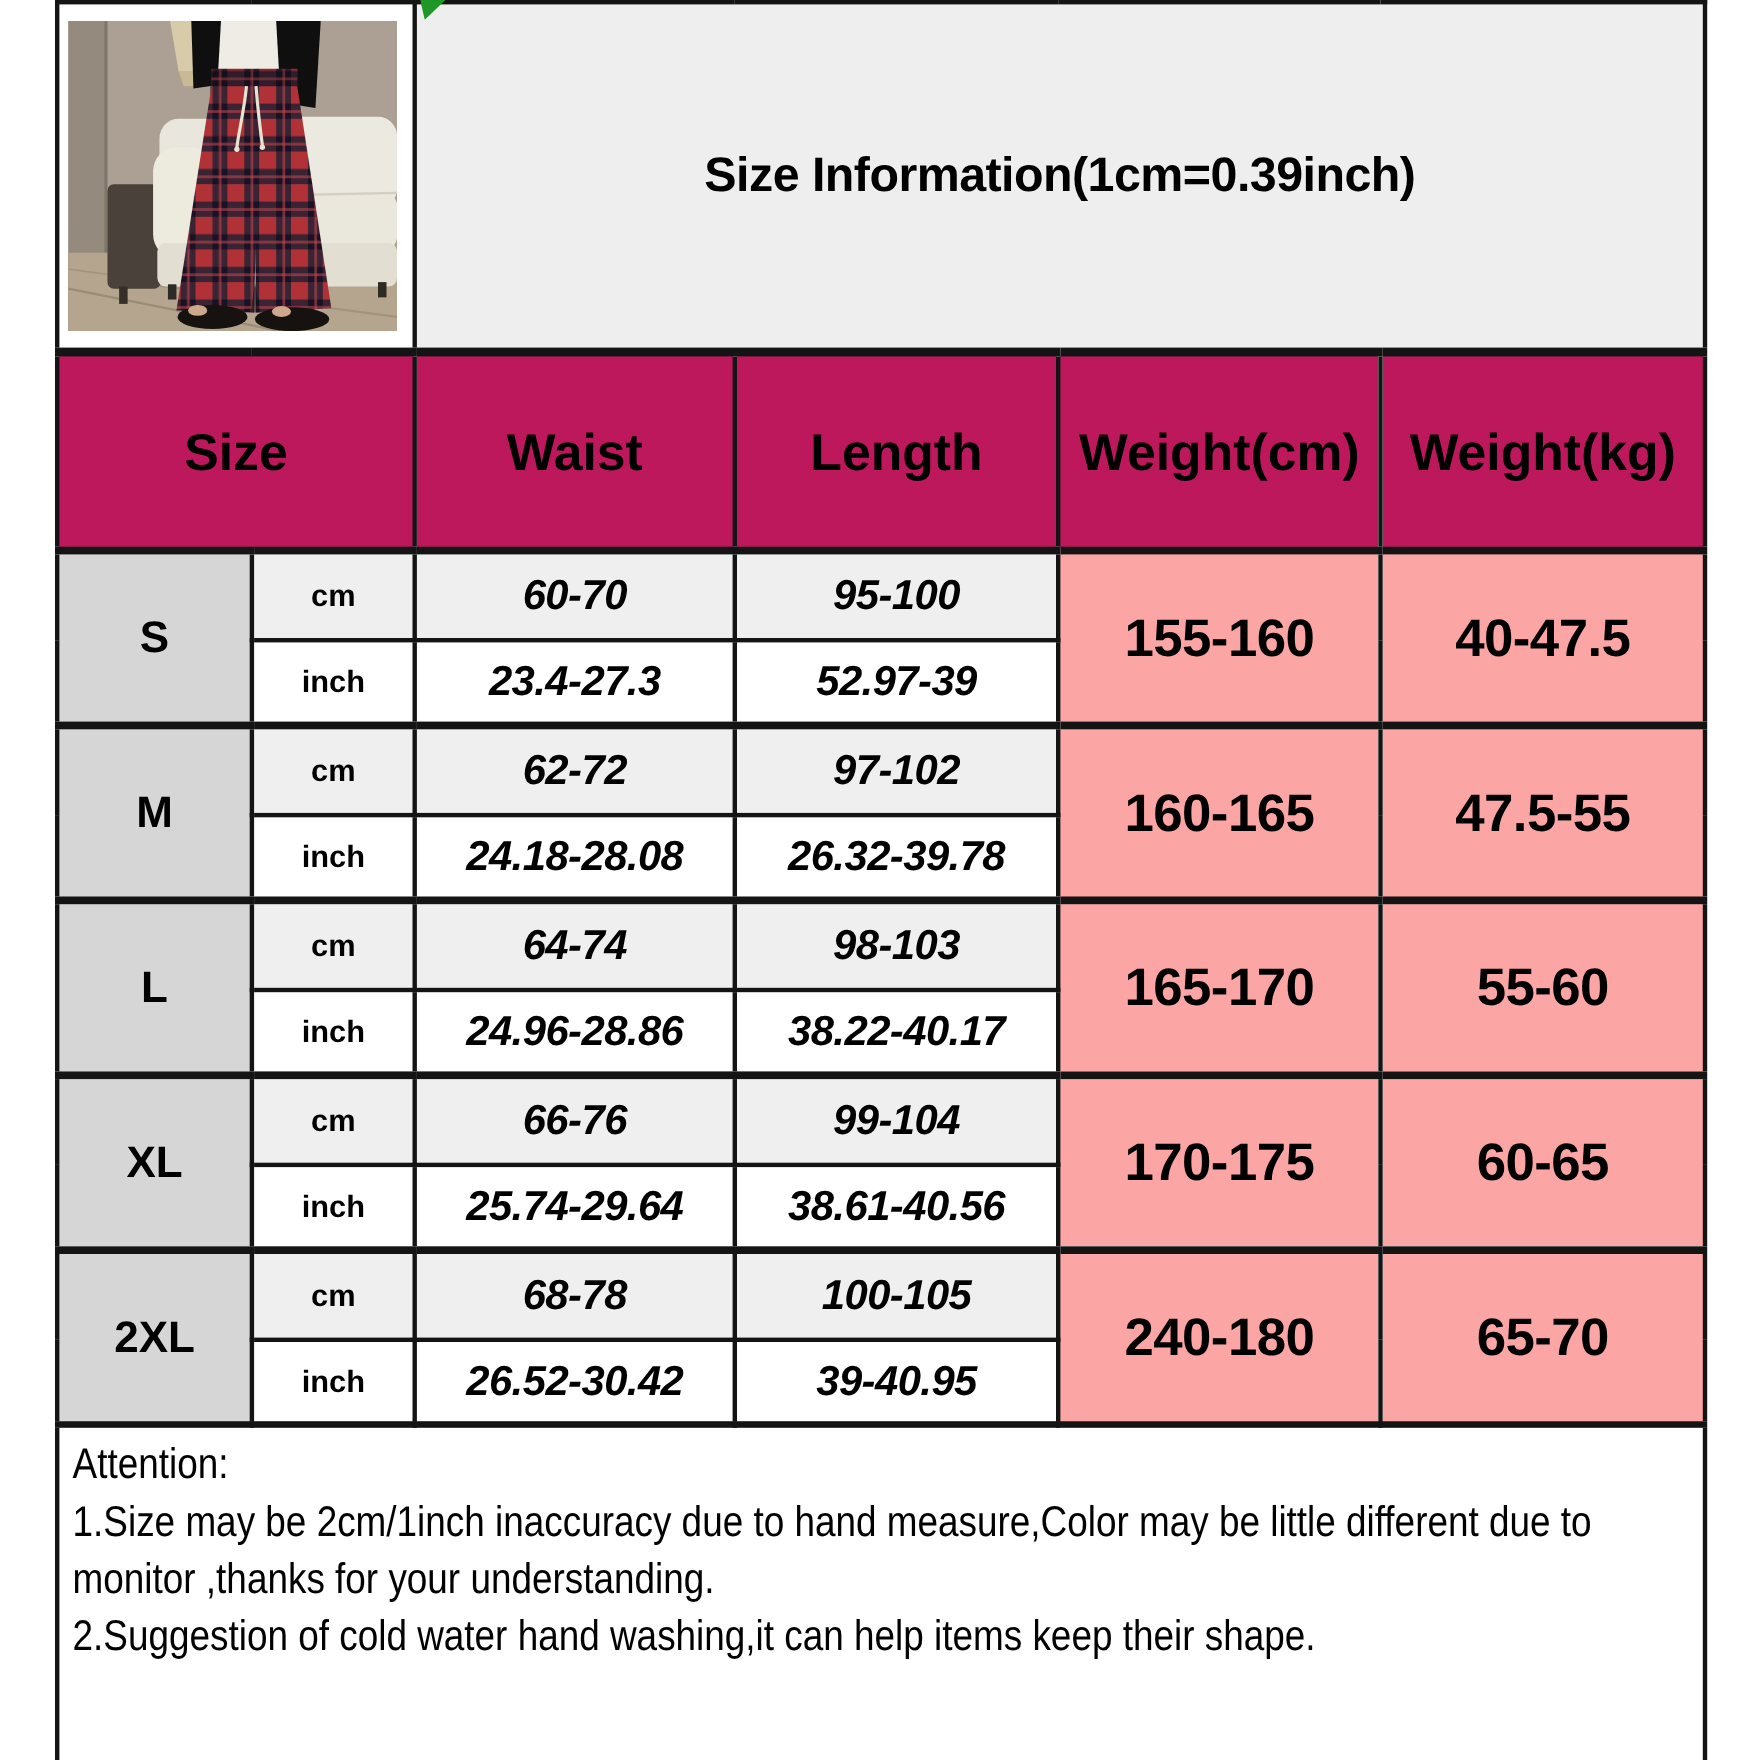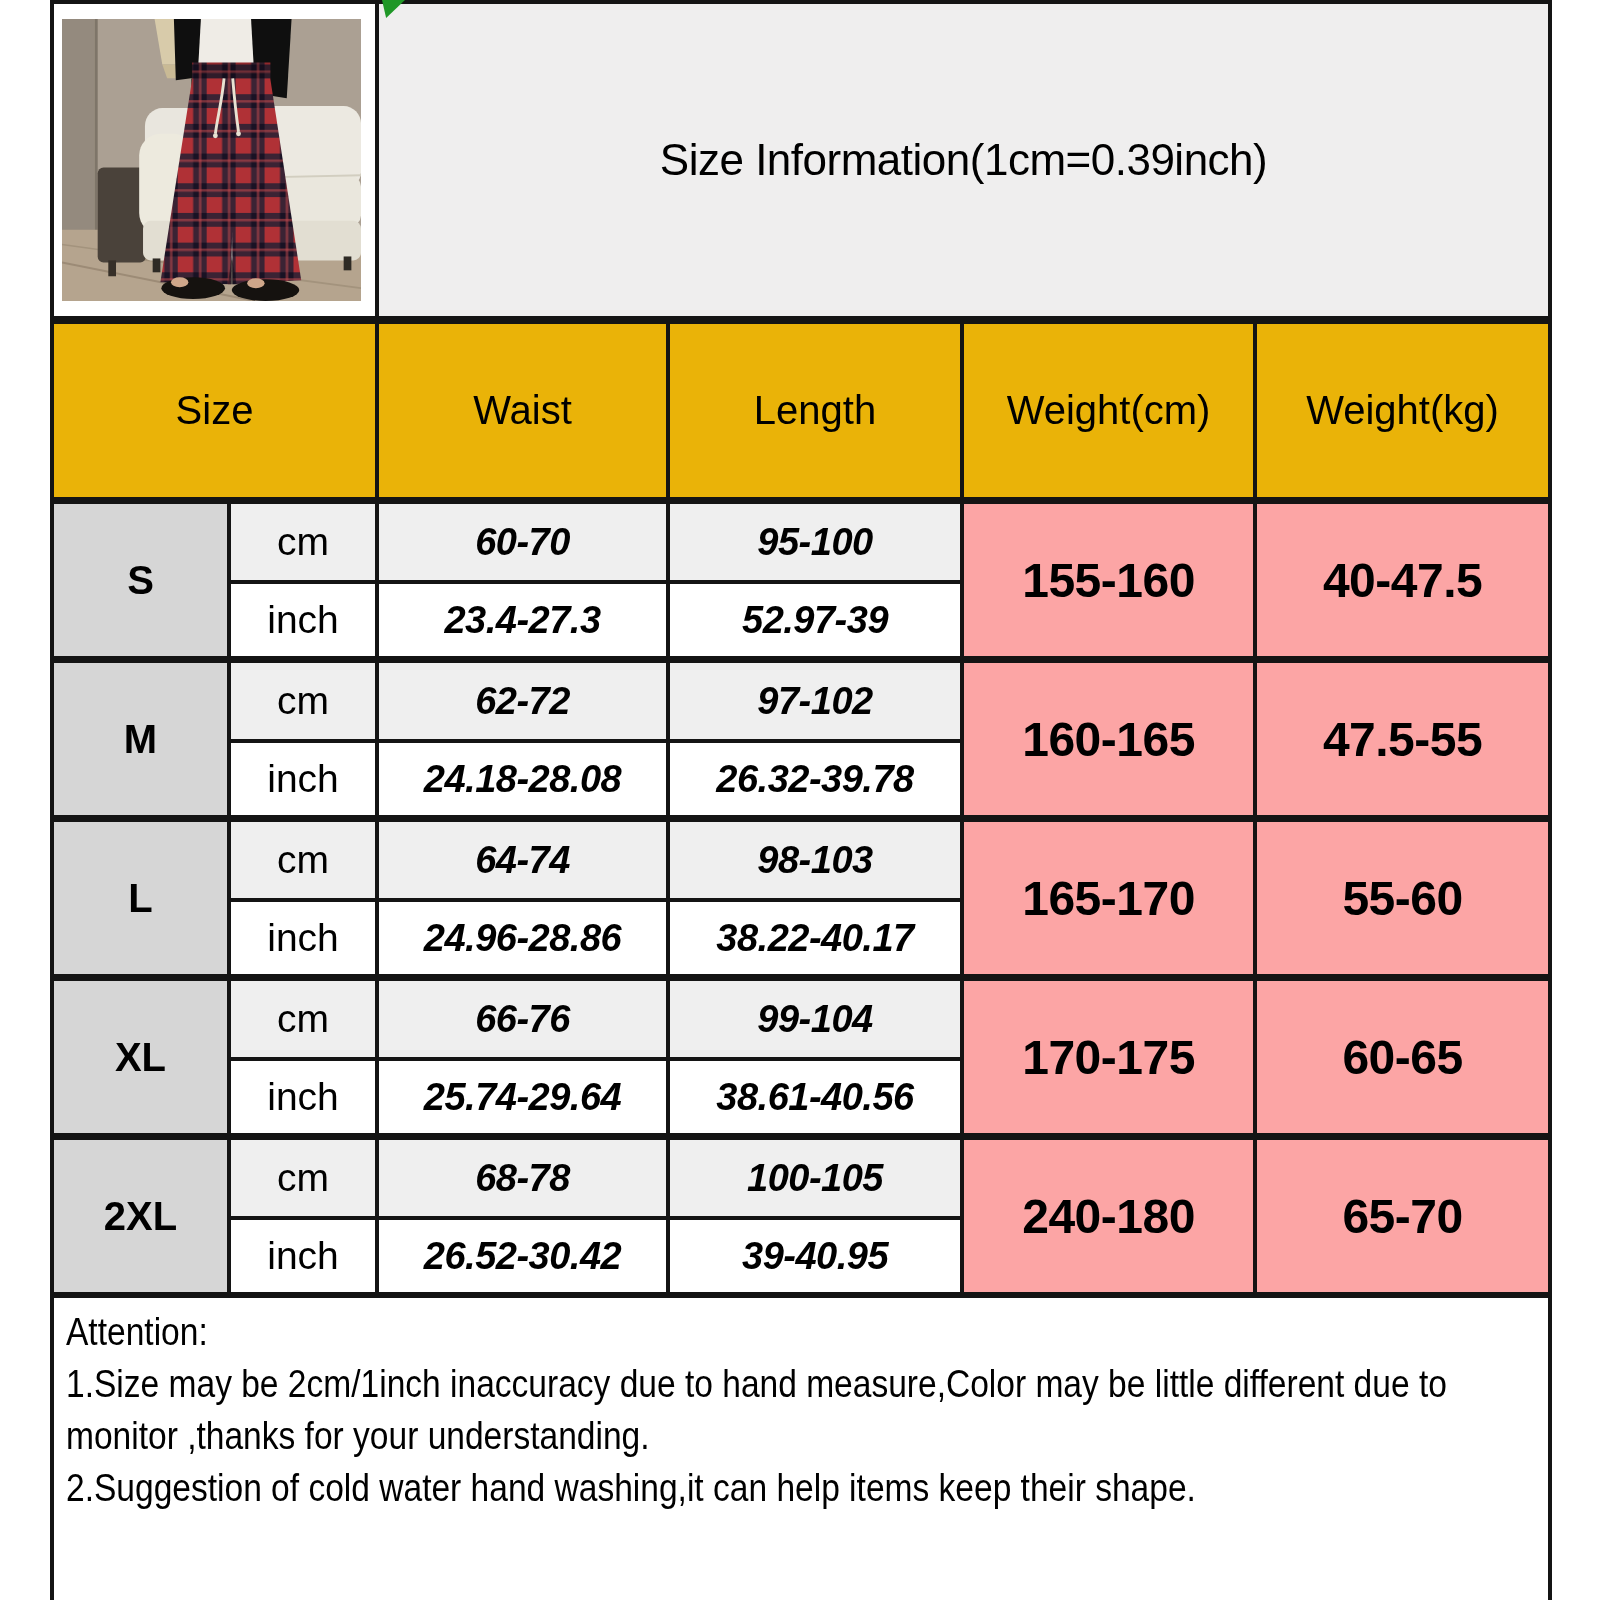--- a/index.html
+++ b/index.html
@@ -5,32 +5,32 @@
   html,body { margin:0; padding:0; background:#ffffff; }
   body { width:1600px; height:1600px; font-family:"Liberation Sans","DejaVu Sans",sans-serif; color:#000; }
   .sheet { position:relative; width:1600px; height:1600px; background:#fff; overflow:hidden; }
 
   table.size-table { position:absolute; left:50px; top:0; width:1498px;
     border-collapse:collapse; table-layout:fixed; }
   td { border:4px solid #141414; text-align:center; vertical-align:middle; padding:0; overflow:hidden; }
 
   
   td.photo-cell { background:#ffffff; height:296px; padding:8px 14px 8px 8px; vertical-align:middle; }
-  td.title-cell { background:#efeeee; font-weight:normal; font-size:44px; letter-spacing:-0.5px; }
-
-  
-  tr.header-row td { background:#eab308; height:173px; font-weight:normal; font-size:40px;
+  td.title-cell { background:#efeeee; font-weight:bold; font-size:44px; letter-spacing:-0.5px; }
+
+  
+  tr.header-row td { background:#be185d; height:173px; font-weight:bold; font-size:47px;
     border-top-width:8px; }
 
   
   tr.cm-row td { height:76px; }
   tr.inch-row td { height:72px; }
   tr.block-start td { border-top-width:7px; }
   td.size-cell { background:#d6d6d6; font-weight:bold; font-size:40px; }
-  td.unit-cell { font-weight:normal; font-size:39px; }
+  td.unit-cell { font-weight:bold; font-size:28px; }
   td.data-cell { font-size:38px; font-weight:bold; letter-spacing:-0.5px;font-style:italic; }
   .bg-cm { background:#efefef; }
   .bg-inch { background:#ffffff; }
   td.span-cell { background:#fca5a5; font-size:48px; font-weight:bold; letter-spacing:-0.5px; }
 
   
   tr.attention-row td { background:#ffffff; vertical-align:top; text-align:left;
     height:322px; padding:8px 12px; border-top-width:6px; }
   .attn-wrap { width:1705px; transform:scaleX(0.86); transform-origin:0 0;
     font-size:39px; line-height:52px; letter-spacing:0; }

